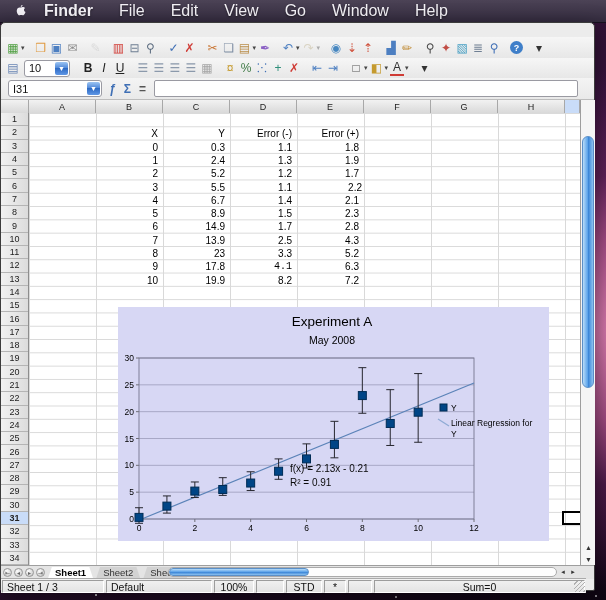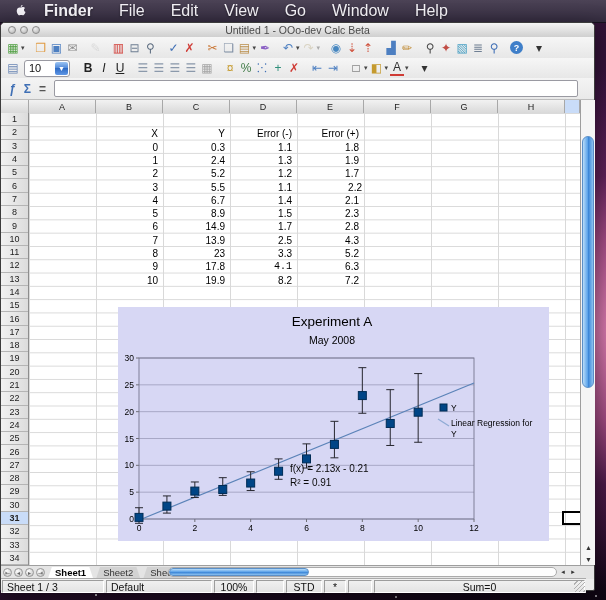--- a/index.html
+++ b/index.html
@@ -106,26 +106,20 @@
 <div id="menubar">
   <span class="apple">
     <svg width="12" height="14" viewBox="0 0 12 14">
         <path fill="#f4f2f7" d="M8.5 1.1c.1.9-.7 1.8-1.7 1.8-.2-.9.8-1.9 1.7-1.8zM6.6 3.5c.9 0 1.5-.6 2.5-.5.8.1 1.5.5 1.9 1.1-1.6 1-1.3 3.3.5 4-.3 1-.8 1.9-1.5 2.7-.6.6-1.2.7-1.9.3-.7-.3-1.2-.3-1.9 0-.8.4-1.4.3-2-.4C2.9 9.4 2.3 7 3.1 5.3c.5-1 1.3-1.7 2.3-1.8.4 0 .8.2 1.2 0z"></path>
       </svg>
   </span>
   <span id="menu-items"><span class="mitem active">Finder</span><span class="mitem">File</span><span class="mitem">Edit</span><span class="mitem">View</span><span class="mitem">Go</span><span class="mitem">Window</span><span class="mitem">Help</span></span>
 </div>
 
 <div id="window">
-  <div id="titlebar">
-    <span class="tlight" style="left:7px"></span>
-    <span class="tlight" style="left:19px"></span>
-    <span class="tlight" style="left:31px"></span>
-    <div id="wt">Untitled 1 - OOo-dev Calc Beta</div>
-  </div>
 
   <div id="toolbar-std" class="toolbar">
       <span class="tbtn">
         <span class="gl" style="color: rgb(77, 158, 63);">▦</span>
         <span class="dd">▾</span>
       </span>
       <span class="tbtn gap">
         <span class="gl" style="color: rgb(224, 156, 69);">❒</span>
       </span>
       <span class="tbtn">
@@ -277,20 +271,24 @@
           <span class="gl" style="color: rgb(51, 51, 51); border-bottom: 2px solid rgb(207, 59, 53);">A</span>
           <span class="dd">▾</span>
         </span>
         <span class="tbtn gap">
           <span class="gl" style="color: rgb(51, 51, 51);">▾</span>
         </span>
       </span>
   </div>
 
   <div id="formulabar">
+    <span class="combo" id="namebox">
+      <span class="cval">I31</span>
+      <span class="cbtn">▼</span>
+    </span>
     <span class="fbtn" style="color:#3f6fb5;font-style:italic">ƒ</span>
     <span class="fbtn" style="color:#3f6fb5">Σ</span>
     <span class="fbtn" style="color:#555">=</span>
     <span id="inputline"></span>
   </div>
 
   <div id="colheaders">
       <div class="chead" style="width: 28px;"></div>
       <div class="chead" style="width: 67px;">A</div>
       <div class="chead" style="width: 67px;">B</div>

